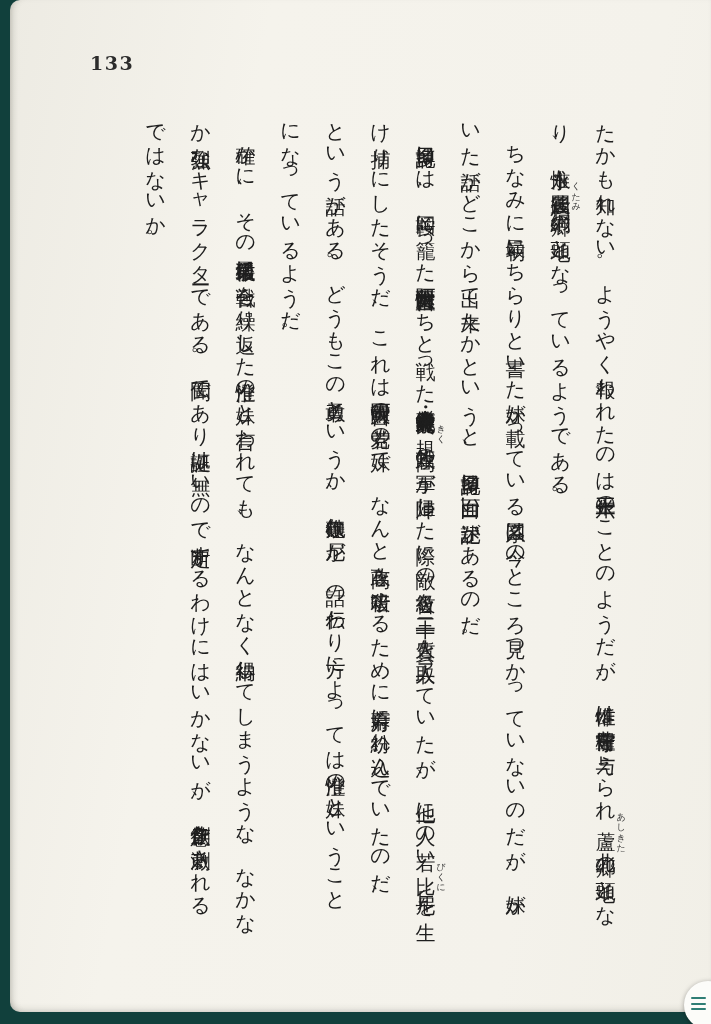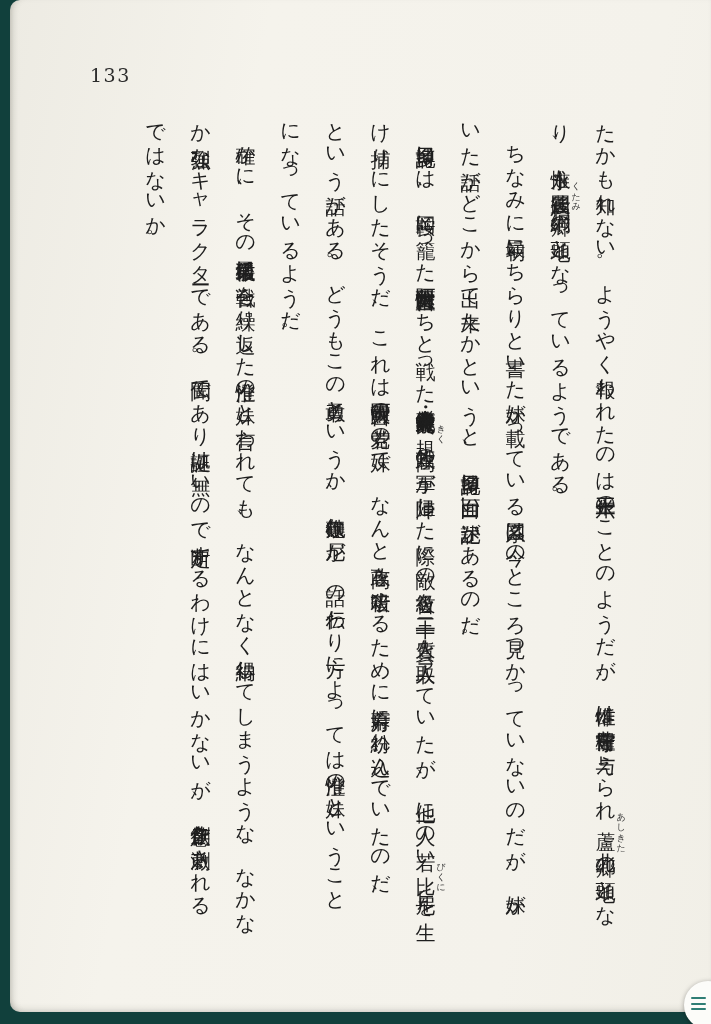--- a/index.html
+++ b/index.html
@@ -20,24 +20,25 @@
     top: 0;
     right: 0;
     bottom: 12px;
     background: linear-gradient(100deg, #edebe3 0%, #f5f3ec 30%, #f4f2eb 75%, #f1efe7 100%);
     border-radius: 10px 0 0 10px;
     box-shadow: inset 7px 0 9px -7px rgba(40,40,30,.35), inset 0 -6px 8px -6px rgba(40,40,30,.25);
   }
   .page-number {
     position: absolute;
     left: 80px;
-    top: 64px;
+    top: 52px;
     font-size: 19px;
     letter-spacing: 1.5px;
     color: #2c2c2c;
+    font-weight: bold;
   }
   .text-block {
     position: absolute;
     top: 110px;
     right: 83px;
     width: 542px;
     height: 814px;
     writing-mode: vertical-rl;
     -webkit-writing-mode: vertical-rl;
     font-size: 20px;

